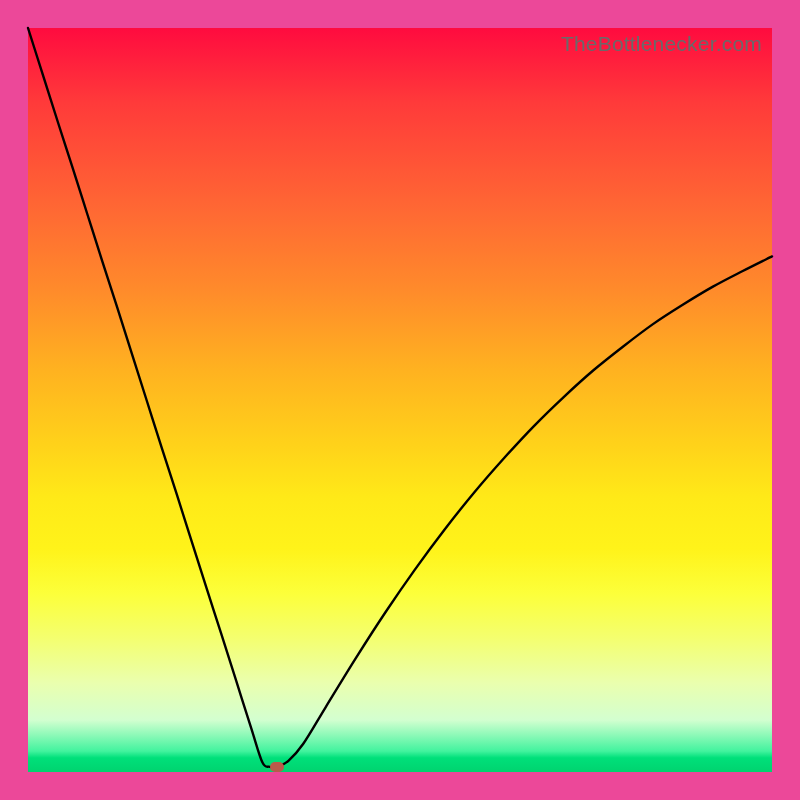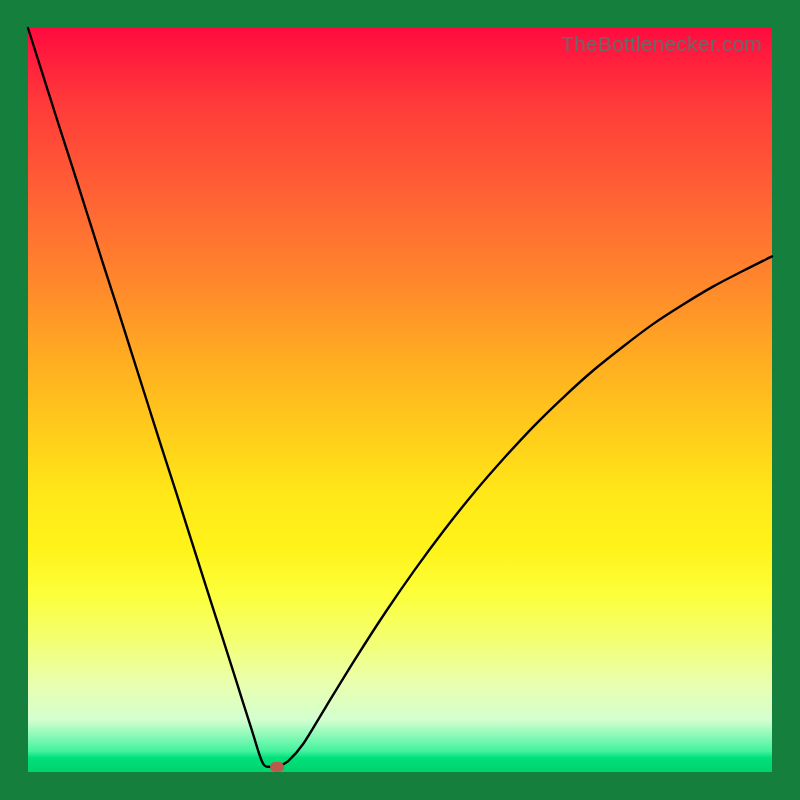--- a/index.html
+++ b/index.html
@@ -8,21 +8,21 @@
     width: 800px;
     height: 800px;
     background: #000;
     font-family: Arial, Helvetica, sans-serif;
     overflow: hidden;
   }
   .frame {
     position: relative;
     width: 800px;
     height: 800px;
-    background: #15803d;
+    background: #ec4899;
   }
   .plot-area {
     position: absolute;
     left: 28px;
     top: 28px;
     width: 744px;
     height: 744px;
     
     background: linear-gradient(
       to bottom,

